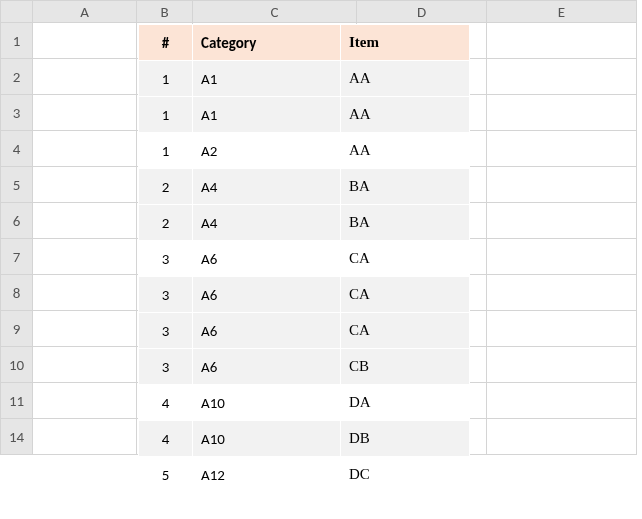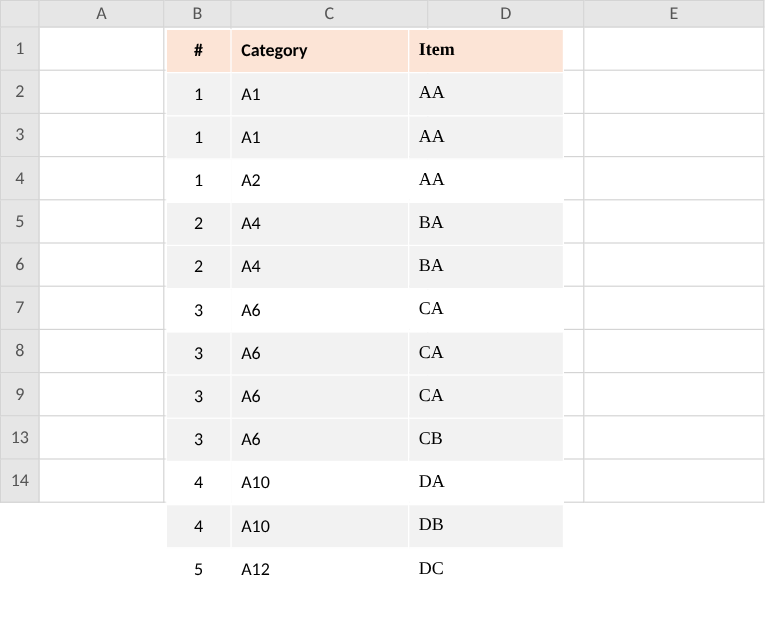--- a/index.html
+++ b/index.html
@@ -164,21 +164,29 @@
         </tr>
   <tr>
           <th class="row-header">9</th>
           <td class="cell"></td>
           <td class="cell"></td>
           <td class="cell"></td>
           <td class="cell"></td>
           <td class="cell"></td>
         </tr>
   <tr>
-          <th class="row-header">13</th>
+          <th class="row-header">10</th>
+          <td class="cell"></td>
+          <td class="cell"></td>
+          <td class="cell"></td>
+          <td class="cell"></td>
+          <td class="cell"></td>
+        </tr>
+  <tr>
+          <th class="row-header">11</th>
           <td class="cell"></td>
           <td class="cell"></td>
           <td class="cell"></td>
           <td class="cell"></td>
           <td class="cell"></td>
         </tr>
   <tr>
           <th class="row-header">14</th>
           <td class="cell"></td>
           <td class="cell"></td>

